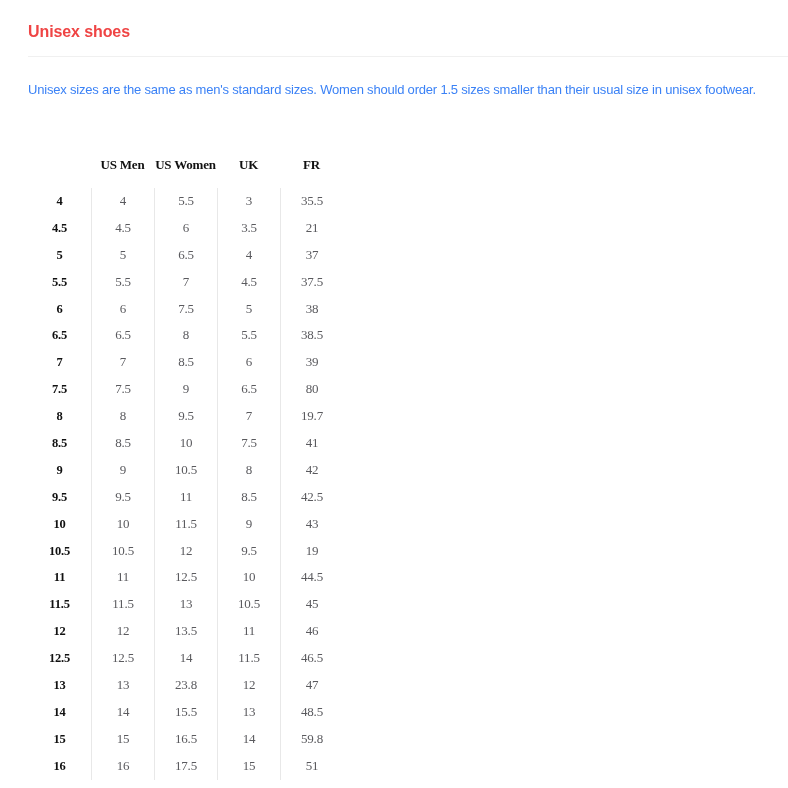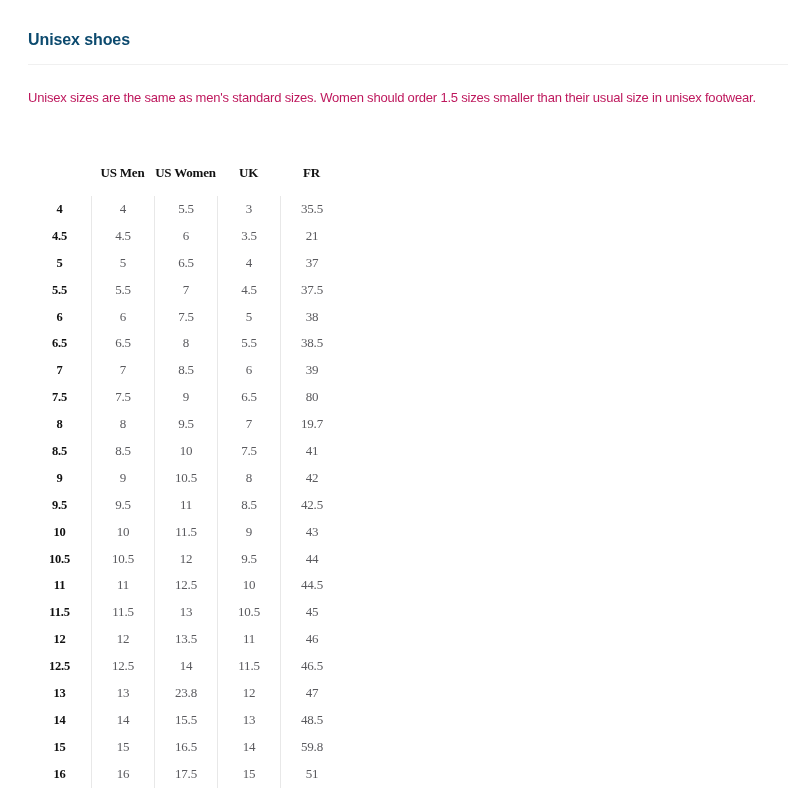--- a/index.html
+++ b/index.html
@@ -12,38 +12,38 @@
     height: 788px;
     overflow: hidden;
     font-family: "Liberation Sans", sans-serif;
     color: #000;
   }
   .page {
     padding: 0 28px;
   }
   .title {
     margin: 0;
-    padding-top: 30px;
+    padding-top: 22px;
     font-size: 16px;
     font-weight: 700;
     letter-spacing: -0.1px;
     line-height: 19px;
-    color: #0c4a6e;
+    color: #ef4444;
   }
   .rule {
     height: 1px;
     background: #f0f0f0;
     margin: 15px -28px 0 0;
   }
   .desc {
     margin: 25px 0 0 0;
     font-size: 13px;
     letter-spacing: -0.2px;
     line-height: 15px;
-    color: #be185d;
+    color: #3b82f6;
     white-space: nowrap;
   }
   .size-table {
     margin-top: 54px;
     width: 315px;
     font-family: Liberation Serif, serif;
   }
   .thead {
     display: flex;
     height: 27px;
@@ -190,21 +190,21 @@
           <div class="cell">10</div>
           <div class="cell">11.5</div>
           <div class="cell">9</div>
           <div class="cell">43</div>
         </div>
         <div class="trow">
           <div class="cell rowlabel">10.5</div>
           <div class="cell">10.5</div>
           <div class="cell">12</div>
           <div class="cell">9.5</div>
-          <div class="cell">44</div>
+          <div class="cell">19</div>
         </div>
         <div class="trow">
           <div class="cell rowlabel">11</div>
           <div class="cell">11</div>
           <div class="cell">12.5</div>
           <div class="cell">10</div>
           <div class="cell">44.5</div>
         </div>
         <div class="trow">
           <div class="cell rowlabel">11.5</div>

